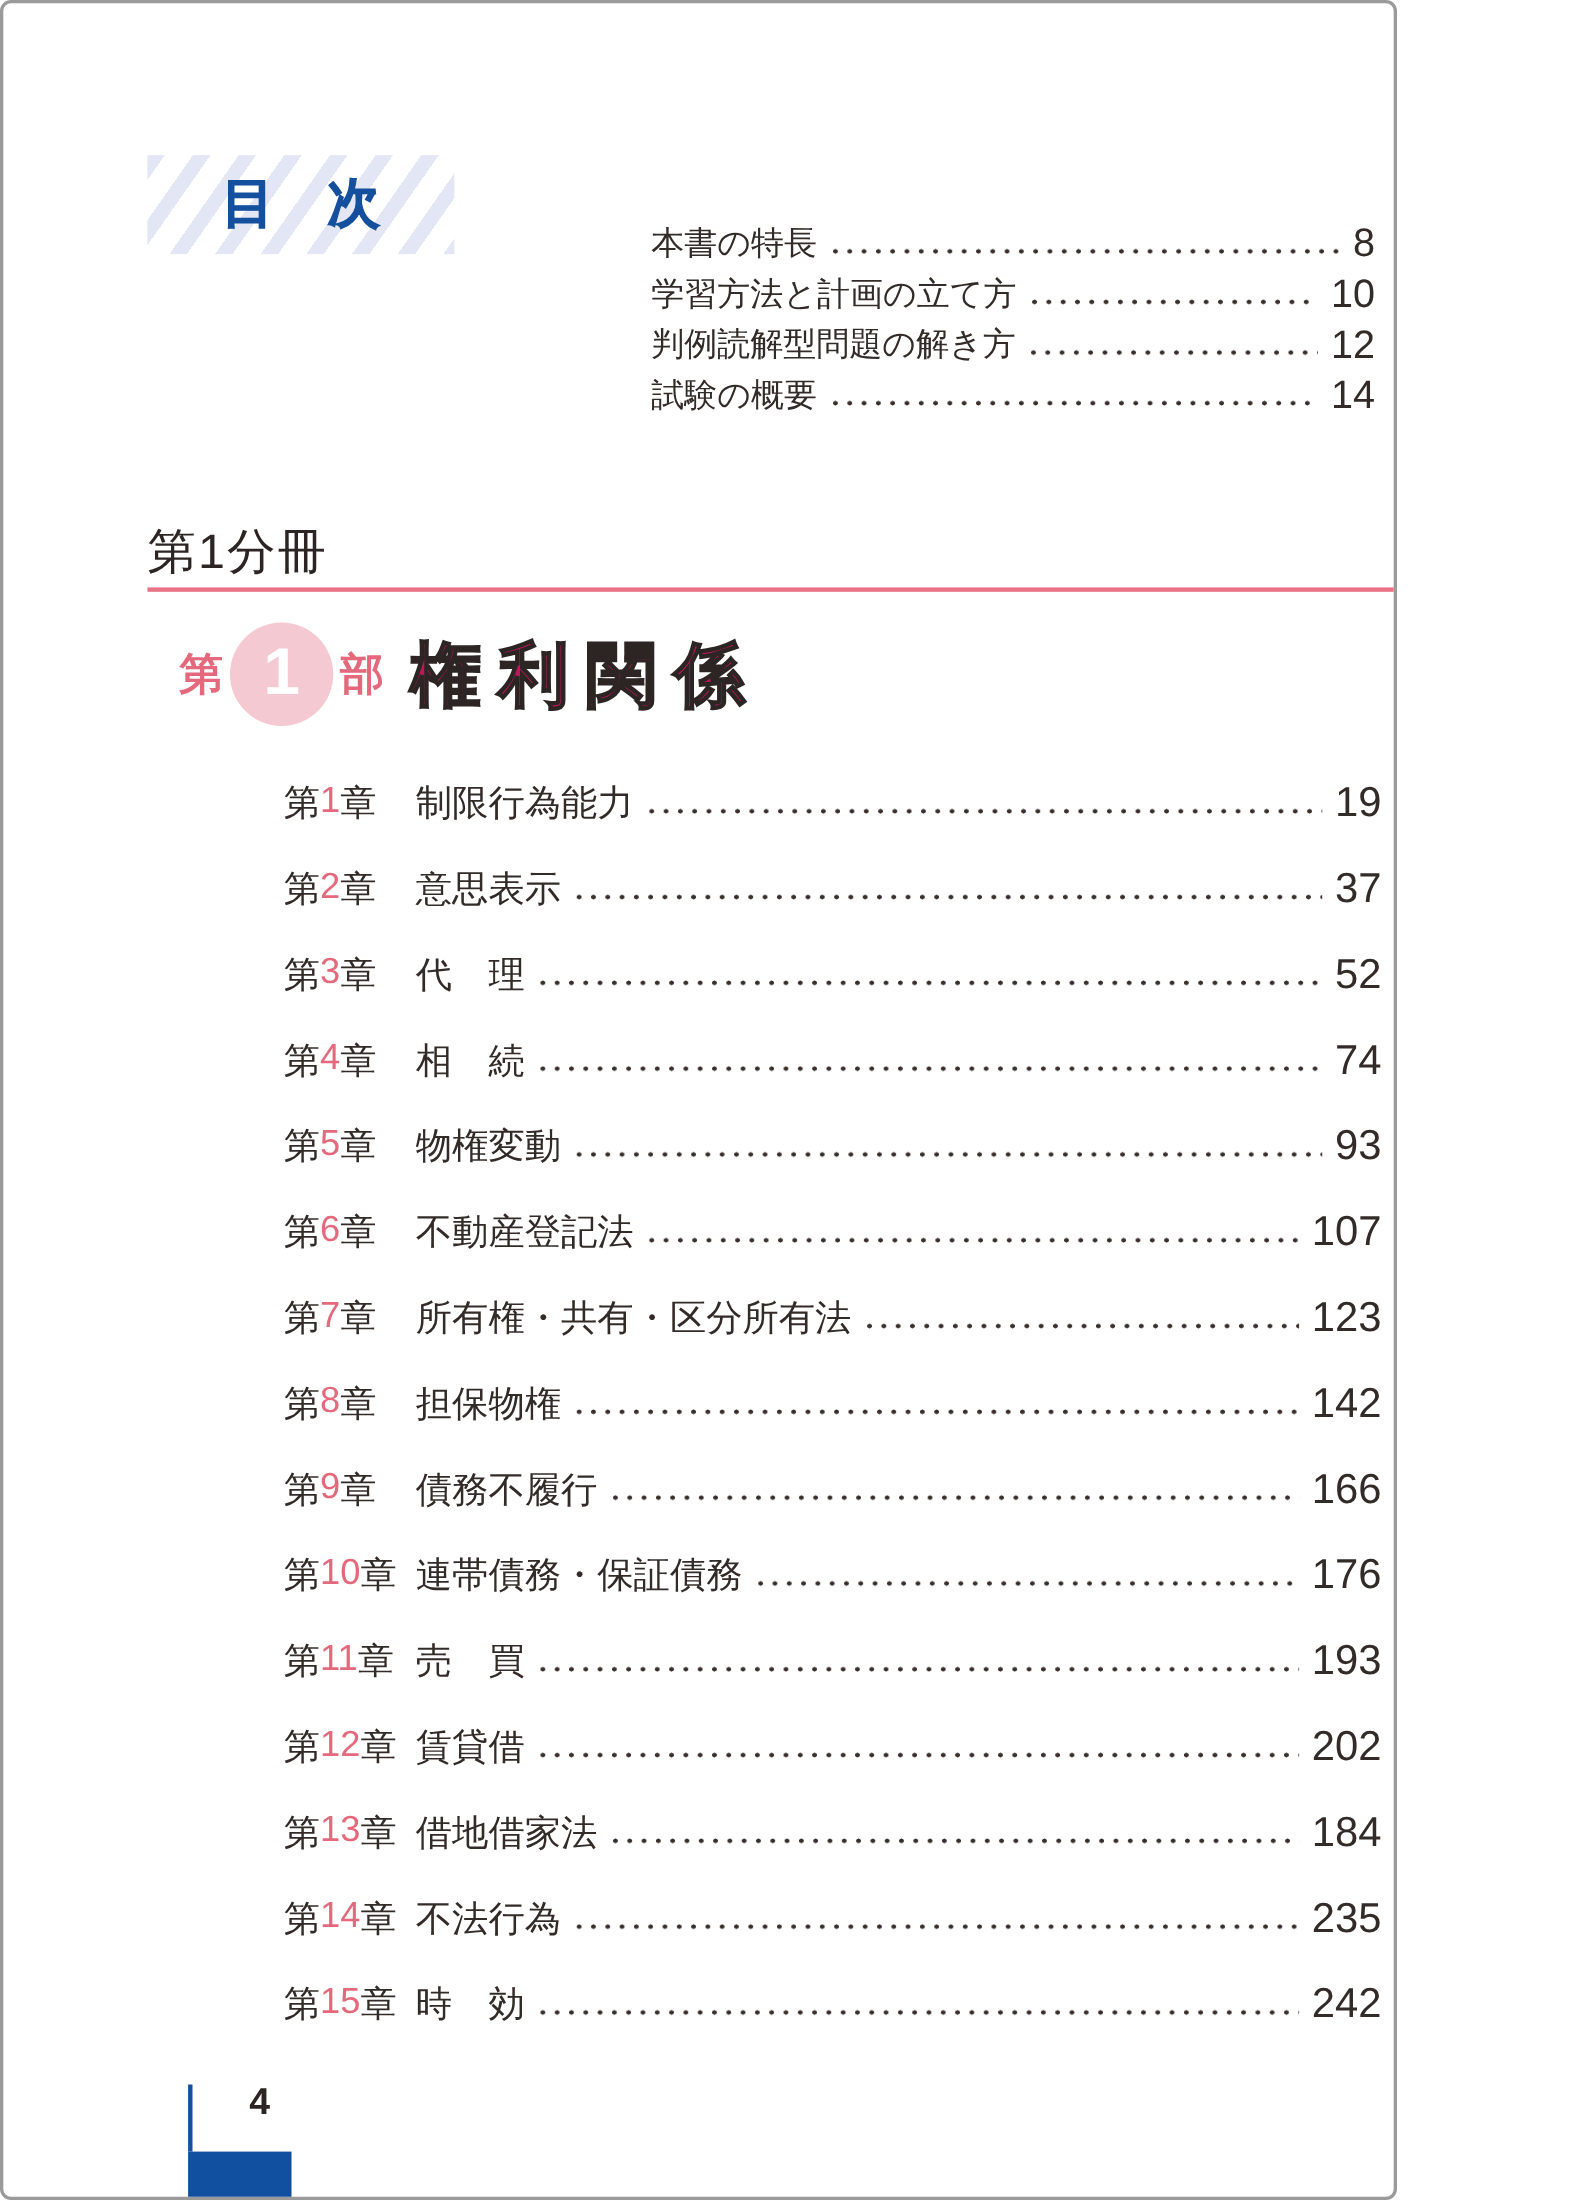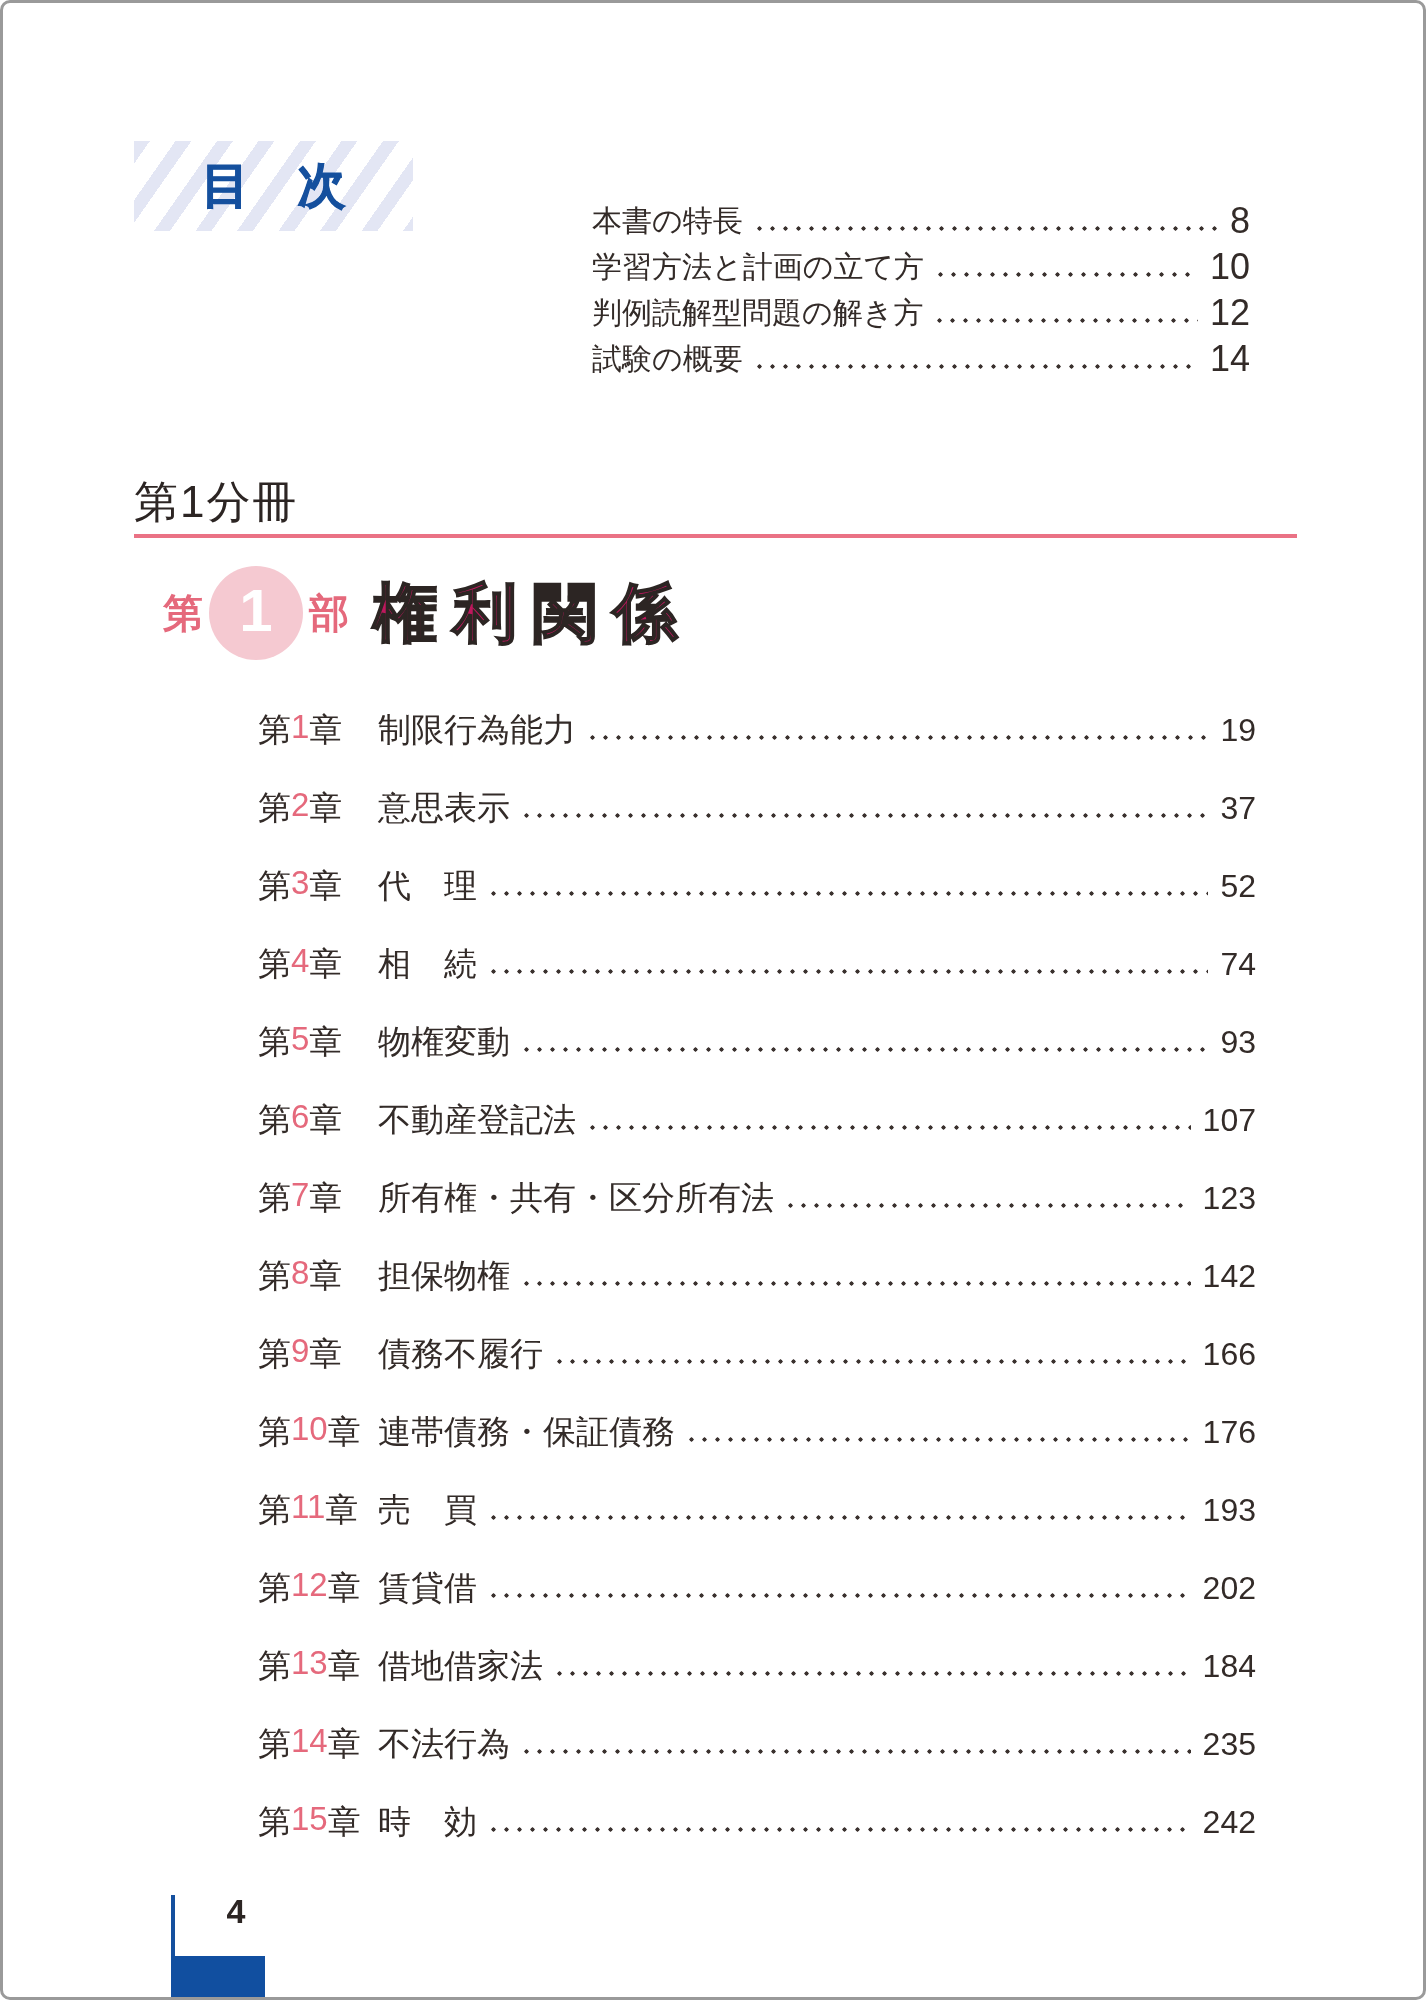--- a/index.html
+++ b/index.html
@@ -7,21 +7,21 @@
     --pink:#e5697c;
     --pink-light:#f5c9d1;
     --rule-pink:#ea7285;
     --stripe:#e3e6f4;
     --ink:#332b28;
     --border:#9a9a9a;
   }
   html,body{margin:0;padding:0;background:#fff;}
   body{font-family:"Liberation Sans","DejaVu Sans",sans-serif;color:var(--ink);}
   .page{
-    position:relative;width:1426px;height:2000px;box-sizing:border-box;
+    position:relative;width:1270px;height:2000px;box-sizing:border-box;
     border:3px solid var(--border);border-radius:10px;background:#fff;overflow:hidden;
   }
   
   .banner{
     position:absolute;left:131px;top:138px;width:279px;height:90px;
     background:repeating-linear-gradient(125deg,var(--stripe) 0 13px,#ffffff 13px 34px);
     display:flex;align-items:center;justify-content:center;
   }
   .banner-title{
     font-size:48px;font-weight:bold;color:var(--blue);
@@ -53,21 +53,21 @@
   .part-title{
     margin-left:24px;font-size:64px;font-weight:900;color:#be185d;
     letter-spacing:16px;line-height:1;-webkit-text-stroke:2px #2c2523;white-space:nowrap;
   }
   
   .chapters{position:absolute;left:255px;top:688px;width:998px;}
   .ch-row{display:flex;align-items:center;height:78px;}
   .ch-label{display:inline-flex;width:120px;flex:none;font-size:33px;white-space:nowrap;}
   .ch-num{color:var(--pink);}
   .ch-title{font-size:33px;white-space:nowrap;}
-  .ch-page{font-size:32px;white-space:nowrap;}
+  .ch-page{font-size:38px;white-space:nowrap;}
   
   .foot-line{position:absolute;left:168px;top:1892px;width:4px;height:61px;background:var(--blue);}
   .foot-num{position:absolute;left:168px;top:1889px;width:130px;text-align:center;
     font-size:34px;font-weight:bold;color:#2c2523;}
   .foot-tab{position:absolute;left:168px;top:1953px;width:94px;height:44px;background:#114fa0;}
 </style>
 </head>
 <body>
 
 <div class="page">

